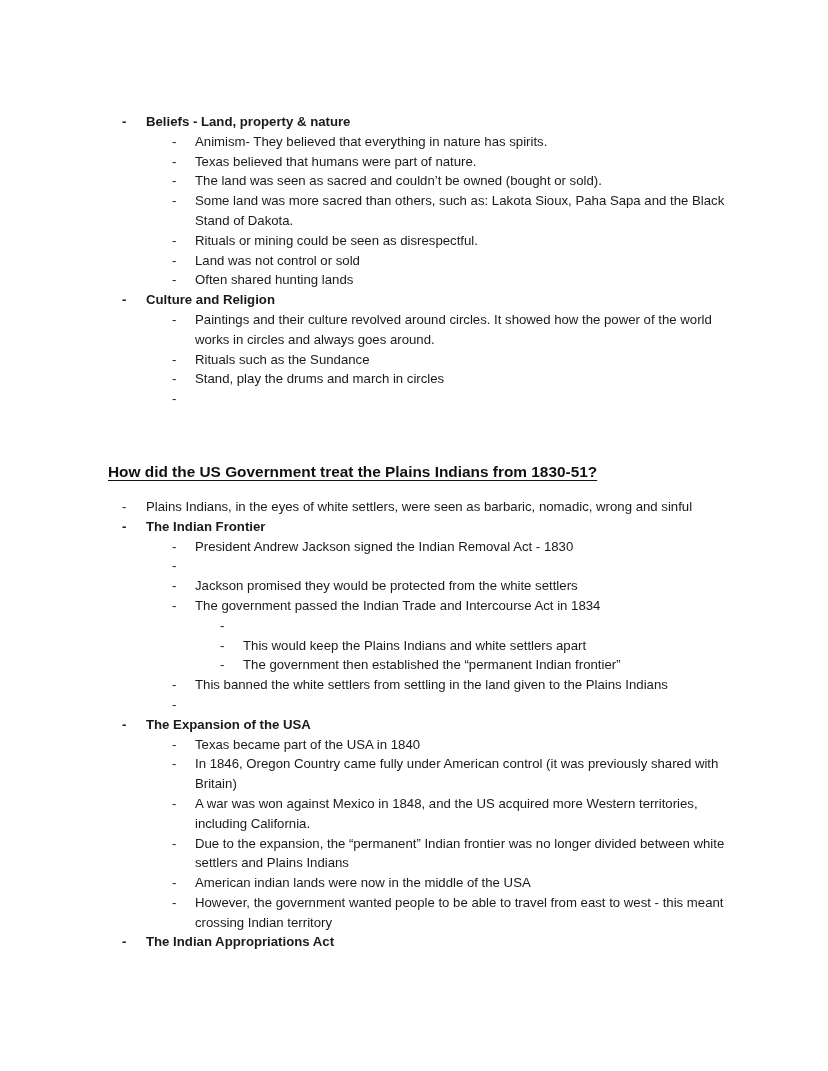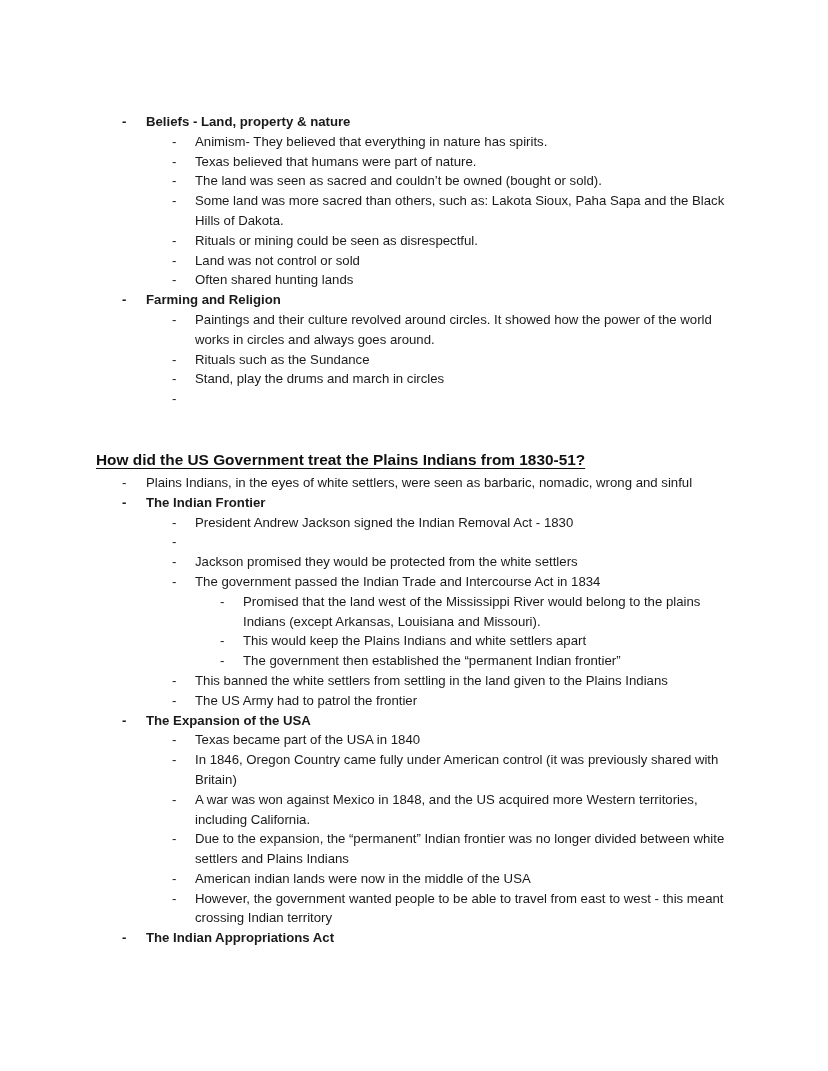--- a/index.html
+++ b/index.html
@@ -54,21 +54,21 @@
   .bold > .dash { font-weight: bold; }
 
   
   .section-heading {
     font-size: 15.4px;
     line-height: 22px;
     font-weight: bold;
     text-decoration: underline;
     text-underline-offset: 3px;
     color: #111111;
-    margin: 0;
+    margin: 12px;
     padding: 0;
   }
   .gap-before {
     height: 40px;
   }
   .spacer-sm { height: 2px; }
 </style>
 </head>
 <body>
 
@@ -85,37 +85,37 @@
       <div class="row lvl2">
         <span class="dash">-</span>
         <span class="txt">Texas believed that humans were part of nature.</span>
       </div>
       <div class="row lvl2">
         <span class="dash">-</span>
         <span class="txt">The land was seen as sacred and couldn’t be owned (bought or sold).</span>
       </div>
       <div class="row lvl2">
         <span class="dash">-</span>
-        <span class="txt">Some land was more sacred than others, such as: Lakota Sioux, Paha Sapa and the Black Hills of Dakota.</span>
+        <span class="txt">Some land was more sacred than others, such as: Lakota Sioux, Paha Sapa and the Black Stand of Dakota.</span>
       </div>
       <div class="row lvl2">
         <span class="dash">-</span>
         <span class="txt">Rituals or mining could be seen as disrespectful.</span>
       </div>
       <div class="row lvl2">
         <span class="dash">-</span>
         <span class="txt">Land was not control or sold</span>
       </div>
       <div class="row lvl2">
         <span class="dash">-</span>
         <span class="txt">Often shared hunting lands</span>
       </div>
       <div class="row lvl1 bold">
         <span class="dash">-</span>
-        <span class="txt">Farming and Religion</span>
+        <span class="txt">Culture and Religion</span>
       </div>
       <div class="row lvl2">
         <span class="dash">-</span>
         <span class="txt">Paintings and their culture revolved around circles. It showed how the power of the world works in circles and always goes around.</span>
       </div>
       <div class="row lvl2">
         <span class="dash">-</span>
         <span class="txt">Rituals such as the Sundance</span>
       </div>
       <div class="row lvl2">
@@ -148,37 +148,35 @@
       <div class="row lvl2">
         <span class="dash">-</span>
         <span class="txt">Jackson promised they would be protected from the white settlers</span>
       </div>
       <div class="row lvl2">
         <span class="dash">-</span>
         <span class="txt">The government passed the Indian Trade and Intercourse Act in 1834</span>
       </div>
       <div class="row lvl3">
         <span class="dash">-</span>
-        <span class="txt">Promised that the land west of the Mississippi River would belong to the plains Indians (except Arkansas, Louisiana and Missouri).</span>
       </div>
       <div class="row lvl3">
         <span class="dash">-</span>
         <span class="txt">This would keep the Plains Indians and white settlers apart</span>
       </div>
       <div class="row lvl3">
         <span class="dash">-</span>
         <span class="txt">The government then established the “permanent Indian frontier”</span>
       </div>
       <div class="row lvl2">
         <span class="dash">-</span>
         <span class="txt">This banned the white settlers from settling in the land given to the Plains Indians</span>
       </div>
       <div class="row lvl2">
         <span class="dash">-</span>
-        <span class="txt">The US Army had to patrol the frontier</span>
       </div>
       <div class="row lvl1 bold">
         <span class="dash">-</span>
         <span class="txt">The Expansion of the USA</span>
       </div>
       <div class="row lvl2">
         <span class="dash">-</span>
         <span class="txt">Texas became part of the USA in 1840</span>
       </div>
       <div class="row lvl2">

